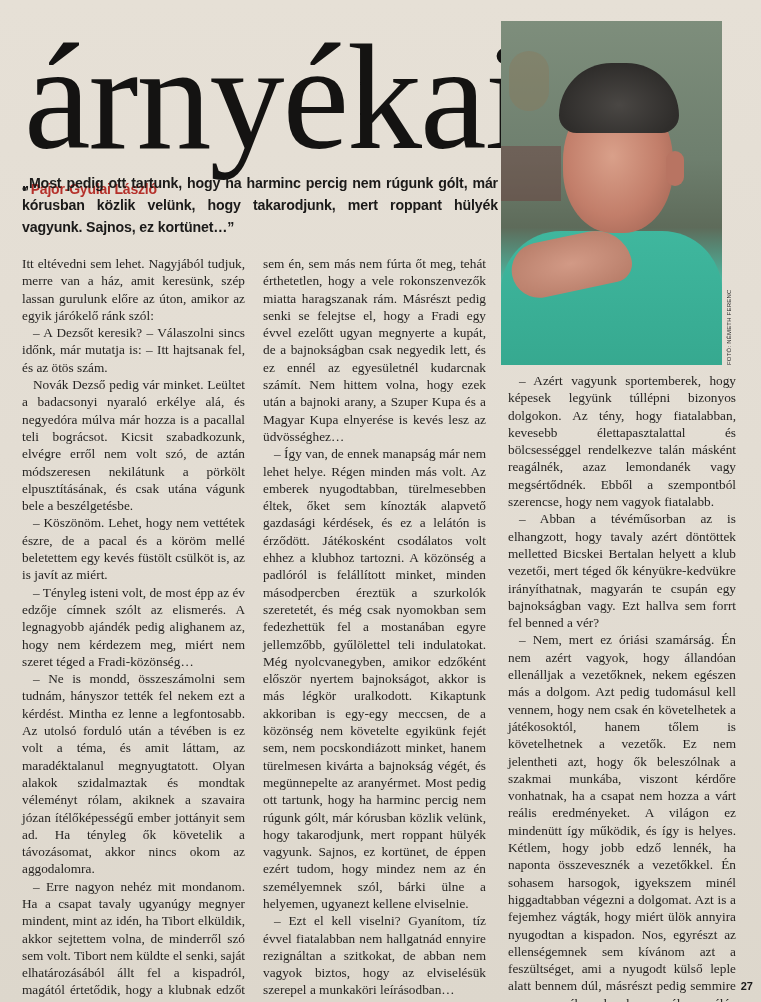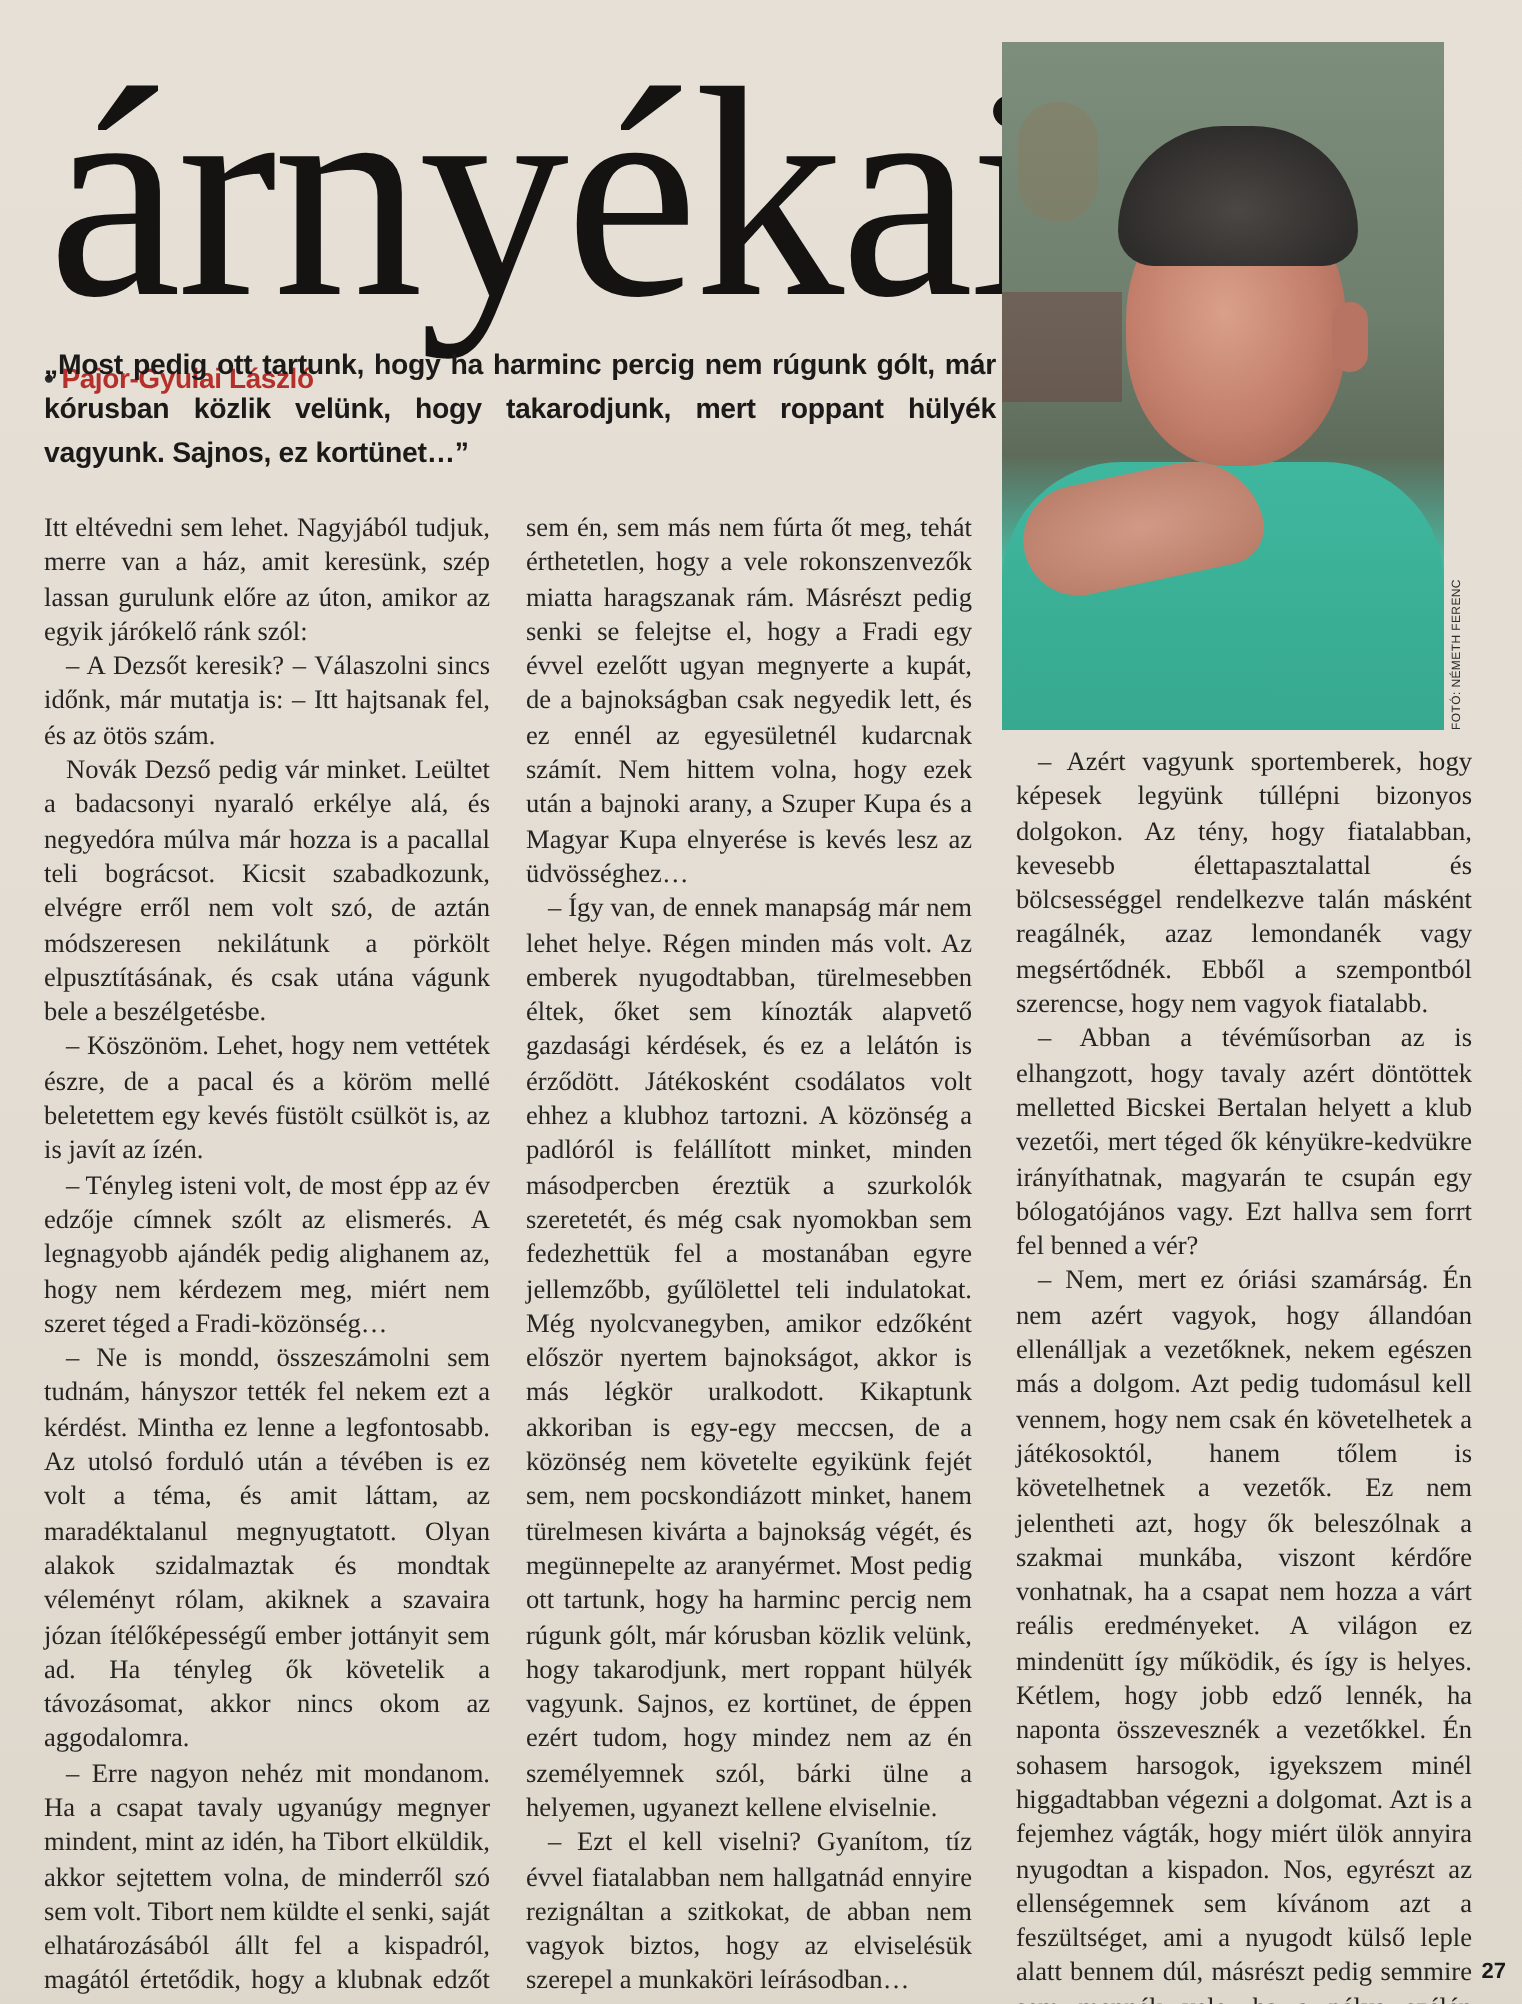--- a/index.html
+++ b/index.html
@@ -100,32 +100,32 @@
     <div class="hair"></div>
     <div class="ear"></div>
     <div class="hand"></div>
   </div>
   <div class="credit">FOTÓ: NÉMETH FERENC</div>
 
   <div class="col col1">
     <p class="first">Itt eltévedni sem lehet. Nagyjából tudjuk, merre van a ház, amit keresünk, szép lassan gurulunk előre az úton, amikor az egyik járókelő ránk szól:</p>
     <p>– A Dezsőt keresik? – Válaszolni sincs időnk, már mutatja is: – Itt hajtsanak fel, és az ötös szám.</p>
     <p>Novák Dezső pedig vár minket. Leültet a badacsonyi nyaraló erkélye alá, és negyedóra múlva már hozza is a pacallal teli bográcsot. Kicsit szabadkozunk, elvégre erről nem volt szó, de aztán módszeresen nekilátunk a pörkölt elpusztításának, és csak utána vágunk bele a beszélgetésbe.</p>
-    <p>– Köszönöm. Lehet, hogy nem vettétek észre, de a pacal és a köröm mellé beletettem egy kevés füstölt csülköt is, az is javít az ízén.</p>
+    <p>– Köszönöm. Lehet, hogy nem vettétek észre, de a pacal és a köröm mellé beletettem egy kevés füstölt csülköt is, az is javít az miért.</p>
     <p>– Tényleg isteni volt, de most épp az év edzője címnek szólt az elismerés. A legnagyobb ajándék pedig alighanem az, hogy nem kérdezem meg, miért nem szeret téged a Fradi-közönség…</p>
     <p>– Ne is mondd, összeszámolni sem tudnám, hányszor tették fel nekem ezt a kérdést. Mintha ez lenne a legfontosabb. Az utolsó forduló után a tévében is ez volt a téma, és amit láttam, az maradéktalanul megnyugtatott. Olyan alakok szidalmaztak és mondtak véleményt rólam, akiknek a szavaira józan ítélőképességű ember jottányit sem ad. Ha tényleg ők követelik a távozásomat, akkor nincs okom az aggodalomra.</p>
     <p>– Erre nagyon nehéz mit mondanom. Ha a csapat tavaly ugyanúgy megnyer mindent, mint az idén, ha Tibort elküldik, akkor sejtettem volna, de minderről szó sem volt. Tibort nem küldte el senki, saját elhatározásából állt fel a kispadról, magától értetődik, hogy a klubnak edzőt kellett keresnie. Ebből következik, hogy</p>
   </div>
 
   <div class="col col2">
     <p class="first">sem én, sem más nem fúrta őt meg, tehát érthetetlen, hogy a vele rokonszenvezők miatta haragszanak rám. Másrészt pedig senki se felejtse el, hogy a Fradi egy évvel ezelőtt ugyan megnyerte a kupát, de a bajnokságban csak negyedik lett, és ez ennél az egyesületnél kudarcnak számít. Nem hittem volna, hogy ezek után a bajnoki arany, a Szuper Kupa és a Magyar Kupa elnyerése is kevés lesz az üdvösséghez…</p>
     <p>– Így van, de ennek manapság már nem lehet helye. Régen minden más volt. Az emberek nyugodtabban, türelmesebben éltek, őket sem kínozták alapvető gazdasági kérdések, és ez a lelátón is érződött. Játékosként csodálatos volt ehhez a klubhoz tartozni. A közönség a padlóról is felállított minket, minden másodpercben éreztük a szurkolók szeretetét, és még csak nyomokban sem fedezhettük fel a mostanában egyre jellemzőbb, gyűlölettel teli indulatokat. Még nyolcvanegyben, amikor edzőként először nyertem bajnokságot, akkor is más légkör uralkodott. Kikaptunk akkoriban is egy-egy meccsen, de a közönség nem követelte egyikünk fejét sem, nem pocskondiázott minket, hanem türelmesen kivárta a bajnokság végét, és megünnepelte az aranyérmet. Most pedig ott tartunk, hogy ha harminc percig nem rúgunk gólt, már kórusban közlik velünk, hogy takarodjunk, mert roppant hülyék vagyunk. Sajnos, ez kortünet, de éppen ezért tudom, hogy mindez nem az én személyemnek szól, bárki ülne a helyemen, ugyanezt kellene elviselnie.</p>
     <p>– Ezt el kell viselni? Gyanítom, tíz évvel fiatalabban nem hallgatnád ennyire rezignáltan a szitkokat, de abban nem vagyok biztos, hogy az elviselésük szerepel a munkaköri leírásodban…</p>
   </div>
 
   <div class="col col3">
     <p>– Azért vagyunk sportemberek, hogy képesek legyünk túllépni bizonyos dolgokon. Az tény, hogy fiatalabban, kevesebb élettapasztalattal és bölcsességgel rendelkezve talán másként reagálnék, azaz lemondanék vagy megsértődnék. Ebből a szempontból szerencse, hogy nem vagyok fiatalabb.</p>
-    <p>– Abban a tévéműsorban az is elhangzott, hogy tavaly azért döntöttek melletted Bicskei Bertalan helyett a klub vezetői, mert téged ők kényükre-kedvükre irányíthatnak, magyarán te csupán egy bólogatójános vagy. Ezt hallva sem forrt fel benned a vér?</p>
+    <p>– Abban a tévéműsorban az is elhangzott, hogy tavaly azért döntöttek melletted Bicskei Bertalan helyett a klub vezetői, mert téged ők kényükre-kedvükre irányíthatnak, magyarán te csupán egy bajnokságban vagy. Ezt hallva sem forrt fel benned a vér?</p>
     <p>– Nem, mert ez óriási szamárság. Én nem azért vagyok, hogy állandóan ellenálljak a vezetőknek, nekem egészen más a dolgom. Azt pedig tudomásul kell vennem, hogy nem csak én követelhetek a játékosoktól, hanem tőlem is követelhetnek a vezetők. Ez nem jelentheti azt, hogy ők beleszólnak a szakmai munkába, viszont kérdőre vonhatnak, ha a csapat nem hozza a várt reális eredményeket. A világon ez mindenütt így működik, és így is helyes. Kétlem, hogy jobb edző lennék, ha naponta összevesznék a vezetőkkel. Én sohasem harsogok, igyekszem minél higgadtabban végezni a dolgomat. Azt is a fejemhez vágták, hogy miért ülök annyira nyugodtan a kispadon. Nos, egyrészt az ellenségemnek sem kívánom azt a feszültséget, ami a nyugodt külső leple alatt bennem dúl, másrészt pedig semmire sem mennék vele, ha a pálya szélén ordibálnék és szaggatnám magamon a gúnyát. Látszatnak kiváló lenne, csak éppen nincs semmi hatással a játé-</p>
   </div>
 
   <div class="pagenum">27</div>
 </div>
 
 </body></html>

